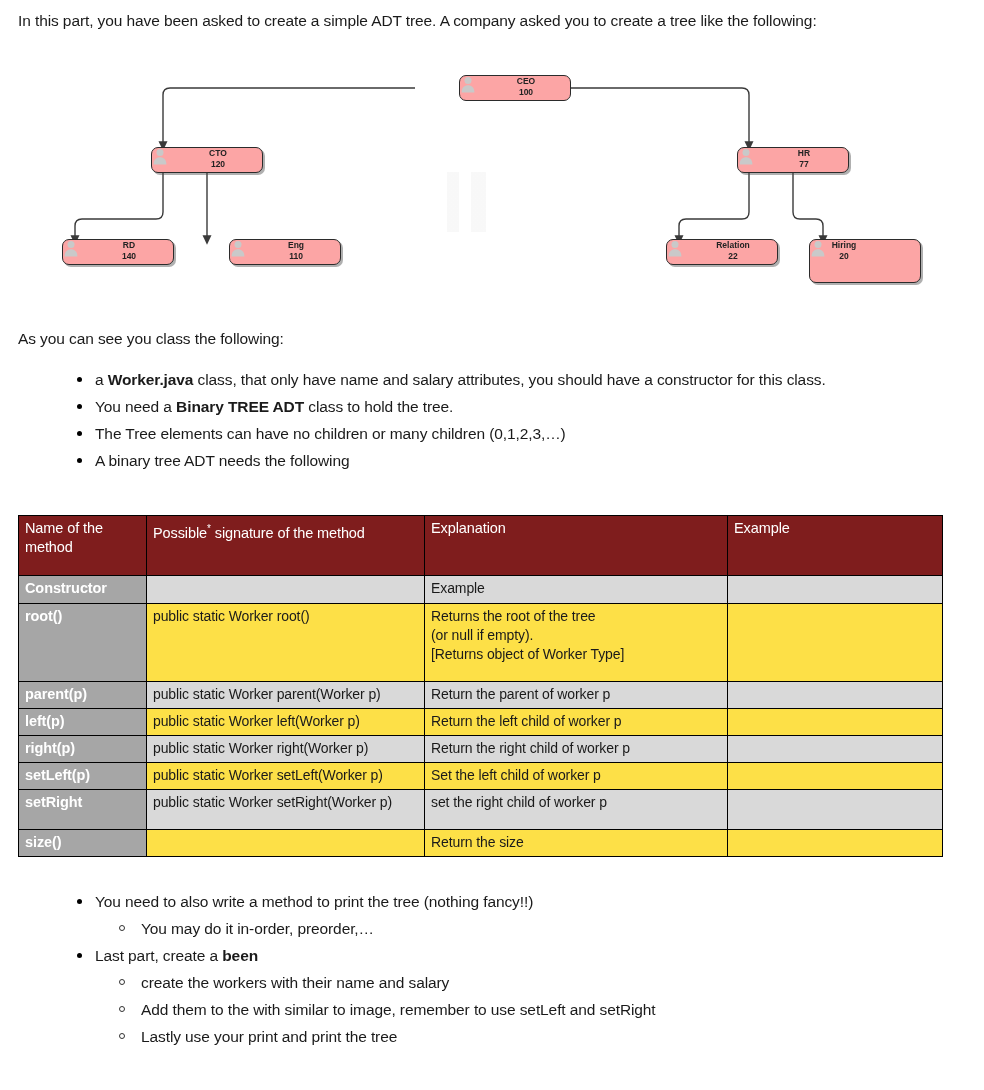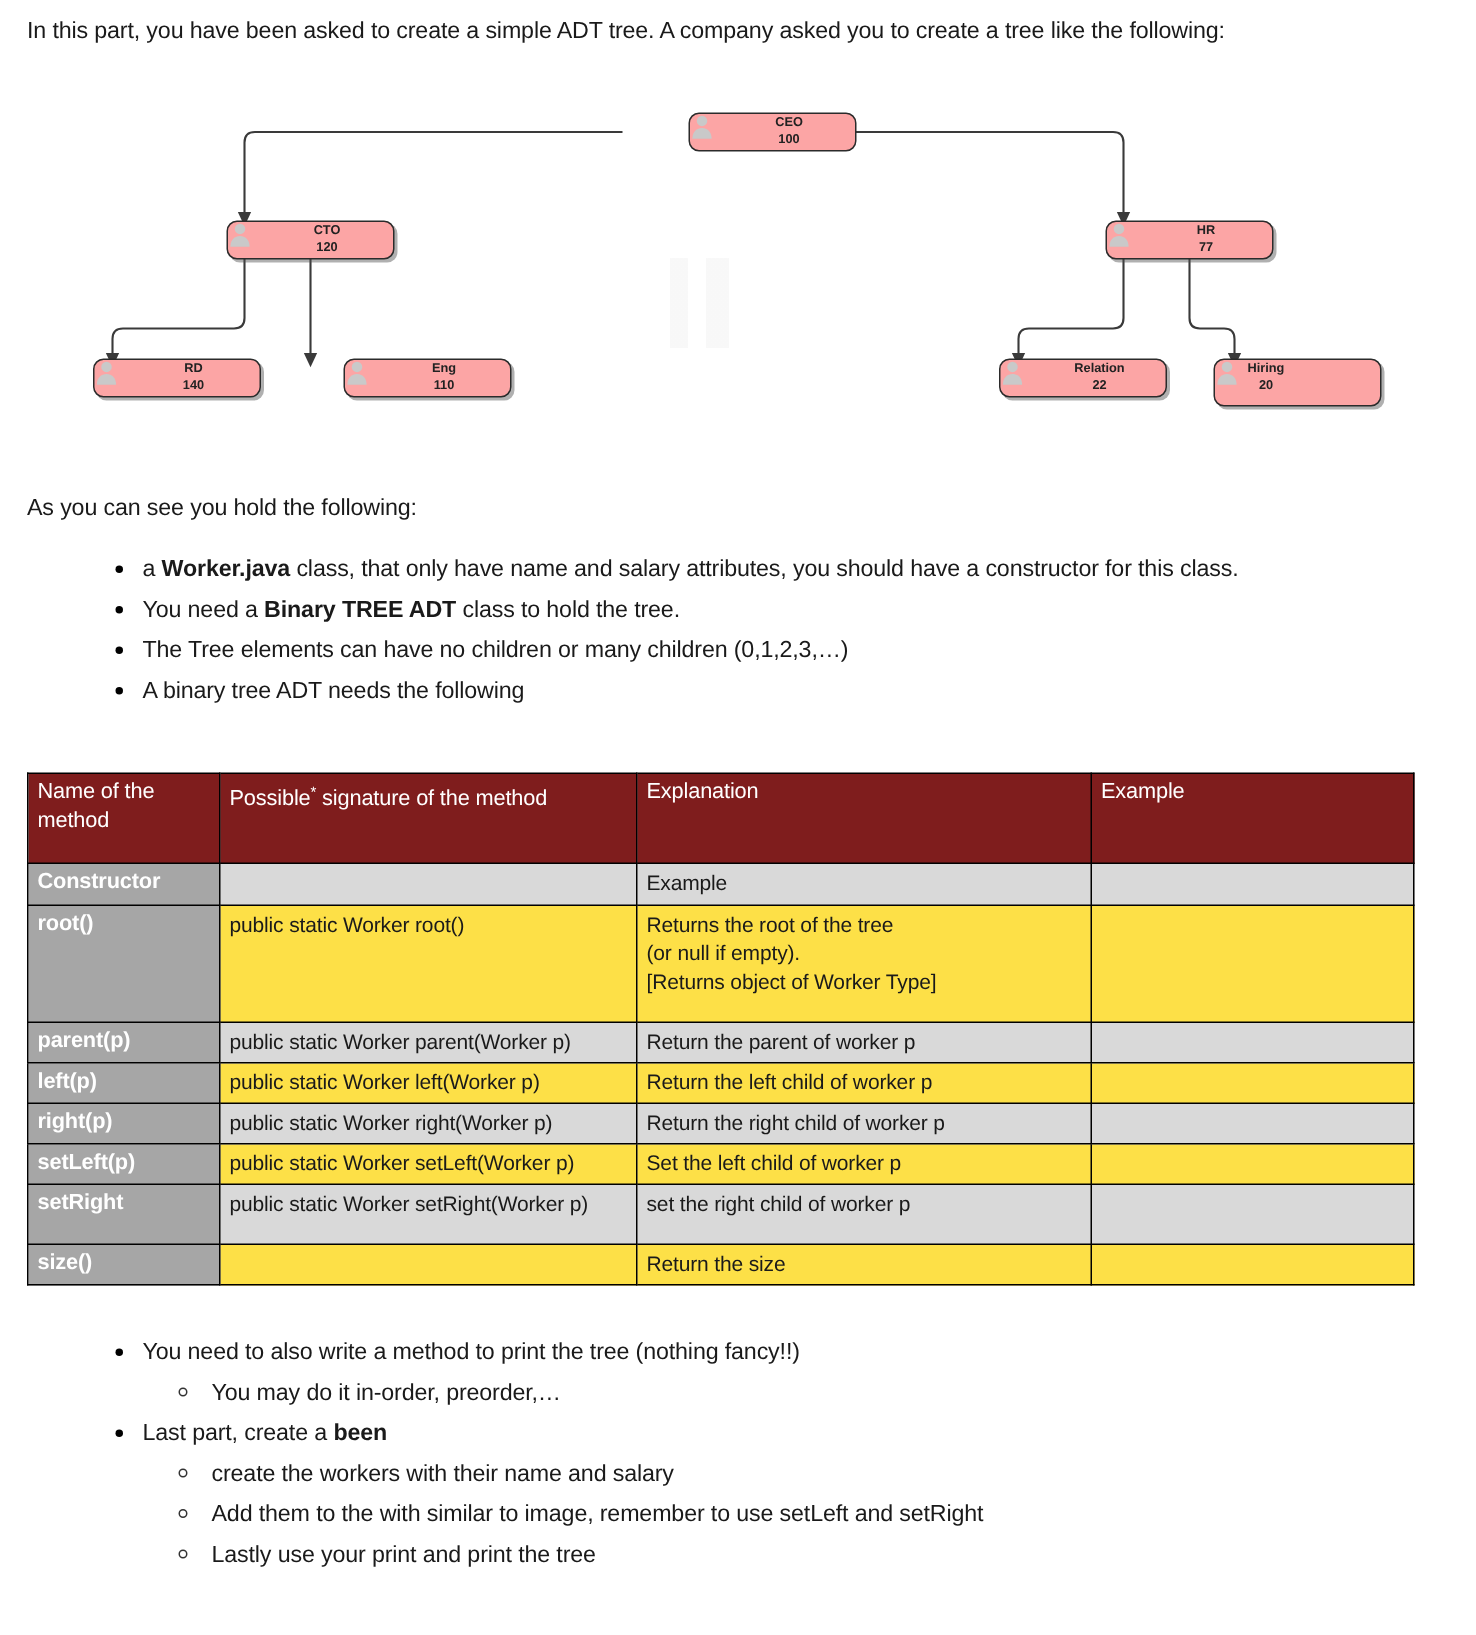--- a/index.html
+++ b/index.html
@@ -195,35 +195,35 @@
             <circle cx="8" cy="4.6" r="3.5" fill="#c9c9c9"></circle>
             <path d="M1.6,16.5 C1.6,11.6 4.5,9.3 8,9.3 C11.5,9.3 14.4,11.6 14.4,16.5 Z" fill="#c9c9c9"></path>
           </svg>
       </span>
       <span class="lbl">
         <span>Relation</span><br>
         <span class="sal">22</span>
       </span>
     </div>
 
-    <div class="node iconright" style="left:765px;top:179px;width:112px;height:32px;gap:20px;">
+    <div class="node iconright" style="left:765px;top:179px;width:112px;height:44px;gap:20px;">
       <span class="pic">
         <svg width="16" height="17" viewBox="0 0 16 17">
             <circle cx="8" cy="4.6" r="3.5" fill="#c9c9c9"></circle>
             <path d="M1.6,16.5 C1.6,11.6 4.5,9.3 8,9.3 C11.5,9.3 14.4,11.6 14.4,16.5 Z" fill="#c9c9c9"></path>
           </svg>
       </span>
       <span class="lbl">
         <span>Hiring</span><br>
         <span class="sal">20</span>
       </span>
     </div>
   </div>
 
-  <div class="para" id="asyoucan">As you can see you hold the following:</div>
+  <div class="para" id="asyoucan">As you can see you class the following:</div>
 
   <ul class="blist" id="list1">
     <li class="bullet"><span>a </span><b>Worker.java</b><span> class, that only have name and salary attributes, you should have a constructor for this class.</span></li>
     <li class="bullet"><span>You need a </span><b>Binary TREE ADT</b><span> class to hold the tree.</span></li>
     <li class="bullet"><span>The Tree elements can have no children or many children (0,1,2,3,…)</span></li>
     <li class="bullet"><span>A binary tree ADT needs the following</span></li>
   </ul>
 
   <table>
     <colgroup>

